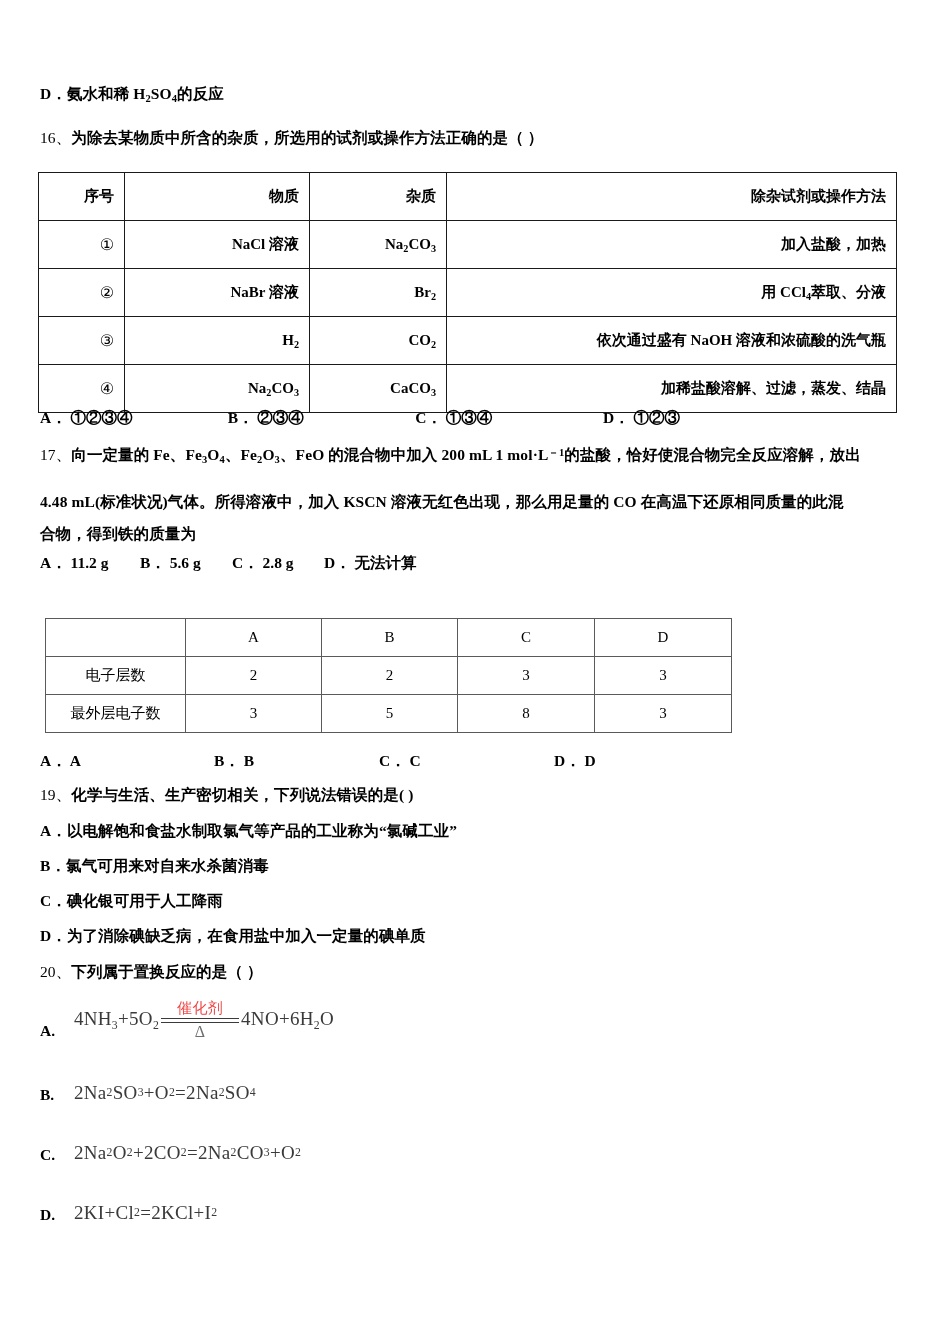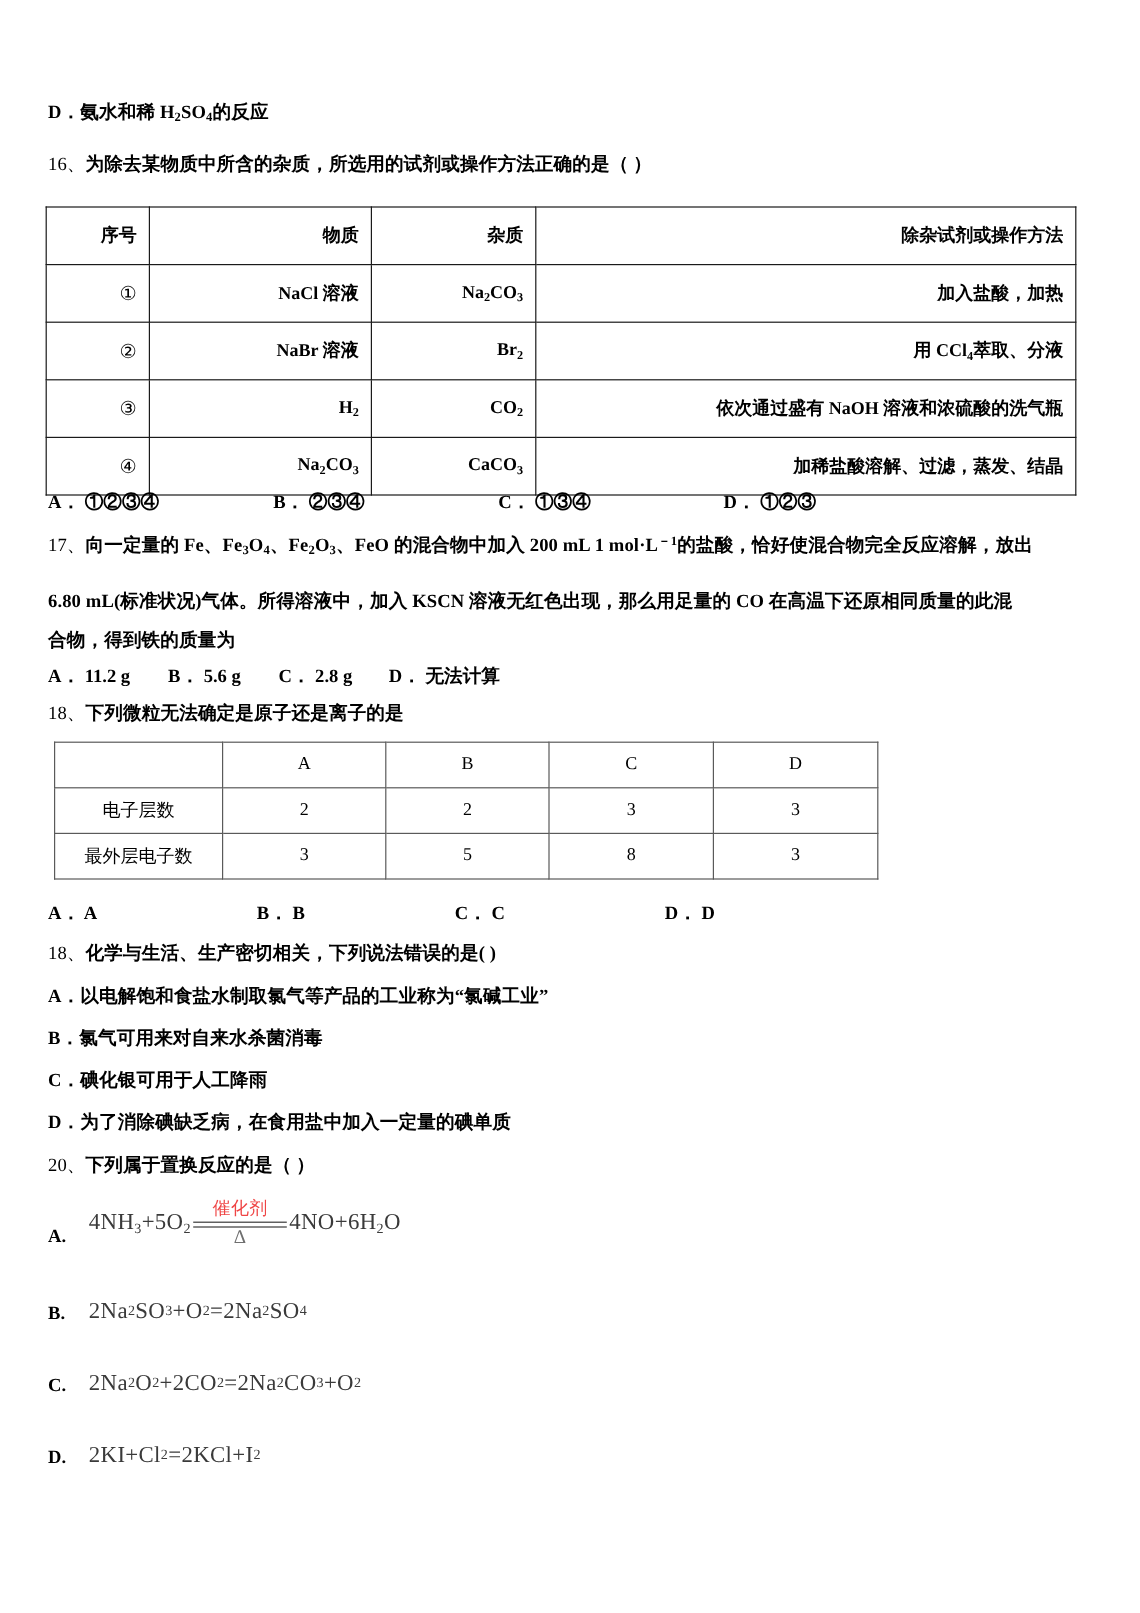--- a/index.html
+++ b/index.html
@@ -190,33 +190,30 @@
   <div class="optrow" style="left:40px; top:408px; width:640px;align-items:center;">
     <span style="width:190px">A．  ①②③④</span>
     <span style="width:190px">B．  ②③④</span>
     <span style="width:190px">C．  ①③④</span>
     <span>D．  ①②③</span>
   </div>
 
   <div class="line" style="left:40px; top:445px;">
     <span class="qnum">17、</span><span class="stem">向一定量的 Fe、Fe<sub>3</sub>O<sub>4</sub>、Fe<sub>2</sub>O<sub>3</sub>、FeO 的混合物中加入 200 mL 1 mol·L<sup>－1</sup>的盐酸，恰好使混合物完全反应溶解，放出</span>
   </div>
-  <div class="line stem" style="left:40px; top:492px;">6.80 mL(标准状况)气体。所得溶液中，加入 KSCN 溶液无红色出现，那么用足量的 CO 在高温下还原相同质量的此混</div>
+  <div class="line stem" style="left:40px; top:492px;">4.48 mL(标准状况)气体。所得溶液中，加入 KSCN 溶液无红色出现，那么用足量的 CO 在高温下还原相同质量的此混</div>
   <div class="line stem" style="left:40px; top:524px;">合物，得到铁的质量为</div>
 
   <div class="optrow" style="left:40px; top:553px;">
     <span style="width:100px">A．  11.2 g</span>
     <span style="width:92px">B．  5.6 g</span>
     <span style="width:92px">C．  2.8 g</span>
     <span>D．  无法计算</span>
   </div>
 
-  <div class="line" style="left:40px; top:585px;">
-    <span class="qnum">18、</span><span class="stem">下列微粒无法确定是原子还是离子的是</span>
-  </div>
 
   <table class="grid" id="tbl-particle">
     <colgroup>
       <col style="width:140px">
       <col style="width:136px">
       <col style="width:136px">
       <col style="width:137px">
       <col style="width:137px">
     </colgroup>
     <tbody>
@@ -245,21 +242,21 @@
   </table>
 
   <div class="optrow" style="left:40px; top:751px;">
     <span style="width:174px">A．  A</span>
     <span style="width:165px">B．  B</span>
     <span style="width:175px">C．  C</span>
     <span>D．  D</span>
   </div>
 
   <div class="line" style="left:40px; top:785px;">
-    <span class="qnum">18、</span><span class="stem">化学与生活、生产密切相关，下列说法错误的是(  )</span>
+    <span class="qnum">19、</span><span class="stem">化学与生活、生产密切相关，下列说法错误的是(  )</span>
   </div>
   <div class="line bold" style="left:40px; top:821px;">
     <span>A．</span><span>以电解饱和食盐水制取氯气等产品的工业称为“氯碱工业”</span>
   </div>
   <div class="line bold" style="left:40px; top:856px;">
     <span>B．</span><span>氯气可用来对自来水杀菌消毒</span>
   </div>
   <div class="line bold" style="left:40px; top:891px;font-family:Liberation Serif, serif;">
     <span>C．</span><span>碘化银可用于人工降雨</span>
   </div>

